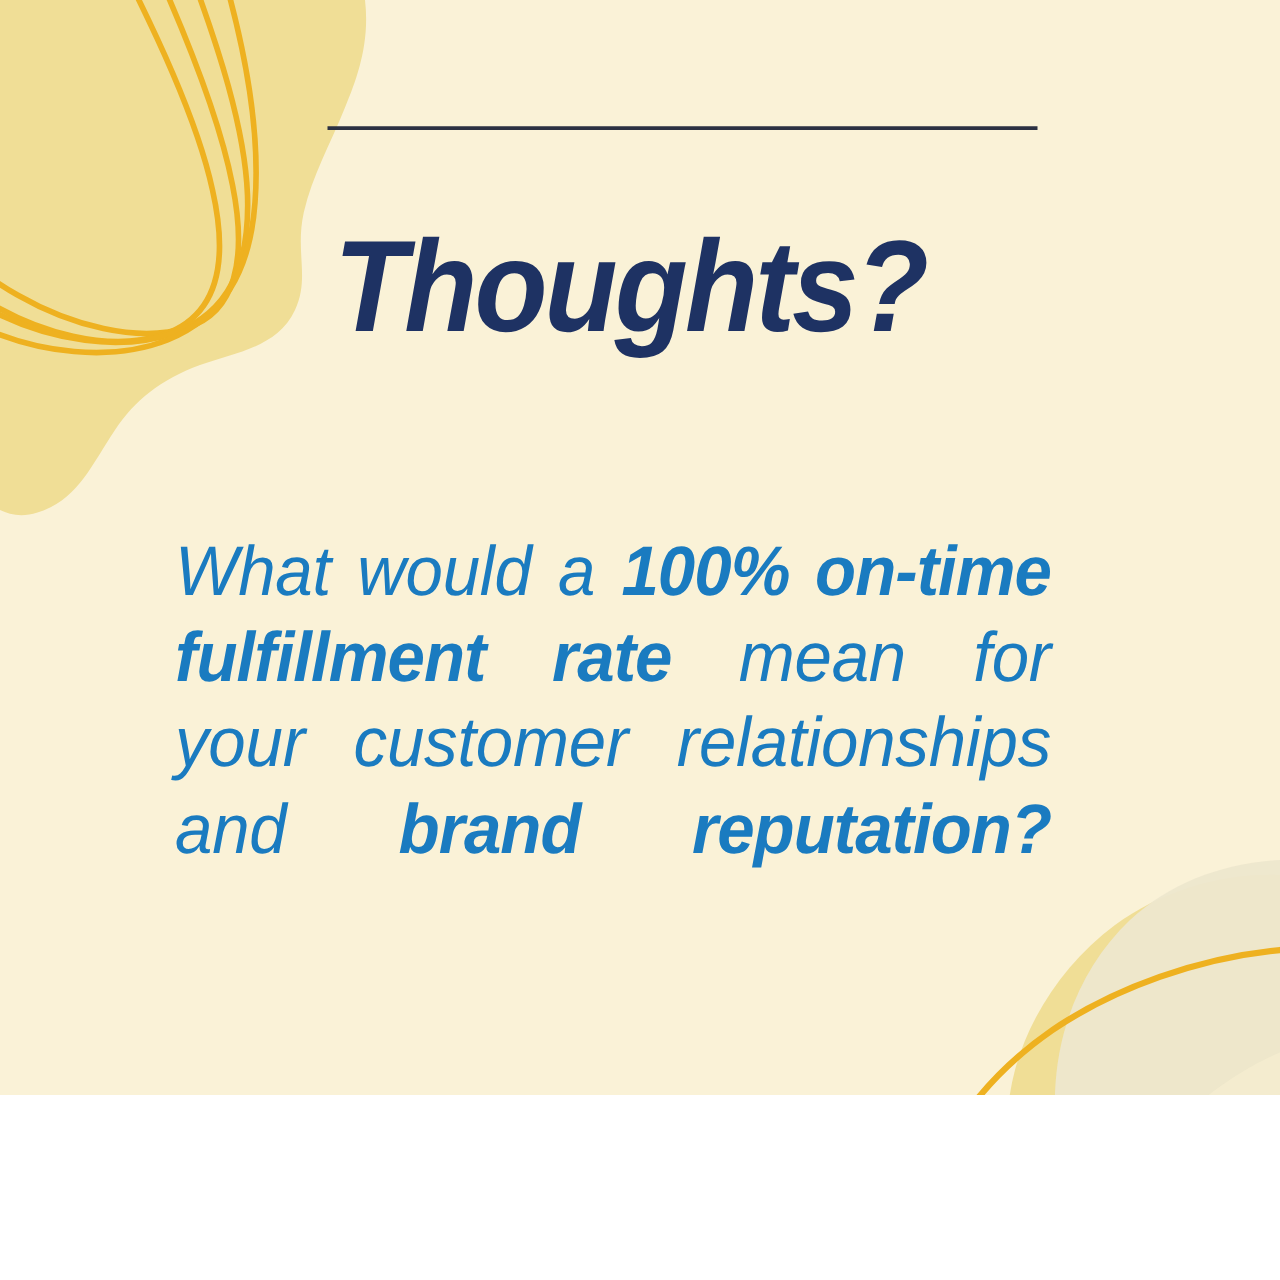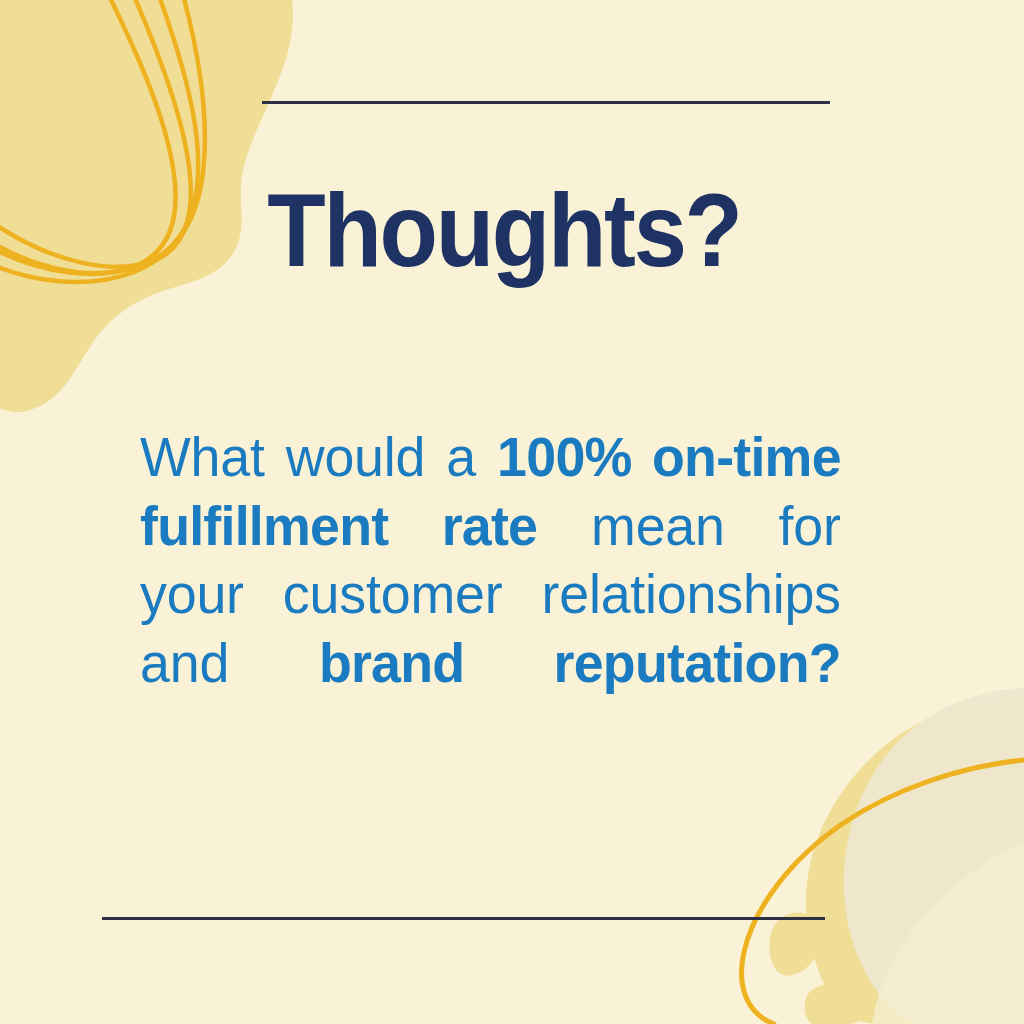--- a/index.html
+++ b/index.html
@@ -4,24 +4,25 @@
 <title>Thoughts? — Social Card</title>
 <style>
   html, body {
     margin: 0;
     padding: 0;
     background: #ffffff;
   }
   #card {
     position: relative;
     width: 1024px;
-    height: 1024px;
+    height: 876px;
     overflow: hidden;
     background: #FAF2D7;
     font-family: "Liberation Sans", "DejaVu Sans", sans-serif;
+    font-style: italic;
   }
 
   
   #decor-top-left,
   #decor-bottom-right {
     position: absolute;
     top: 0;
     left: 0;
     width: 1024px;
     height: 1024px;

